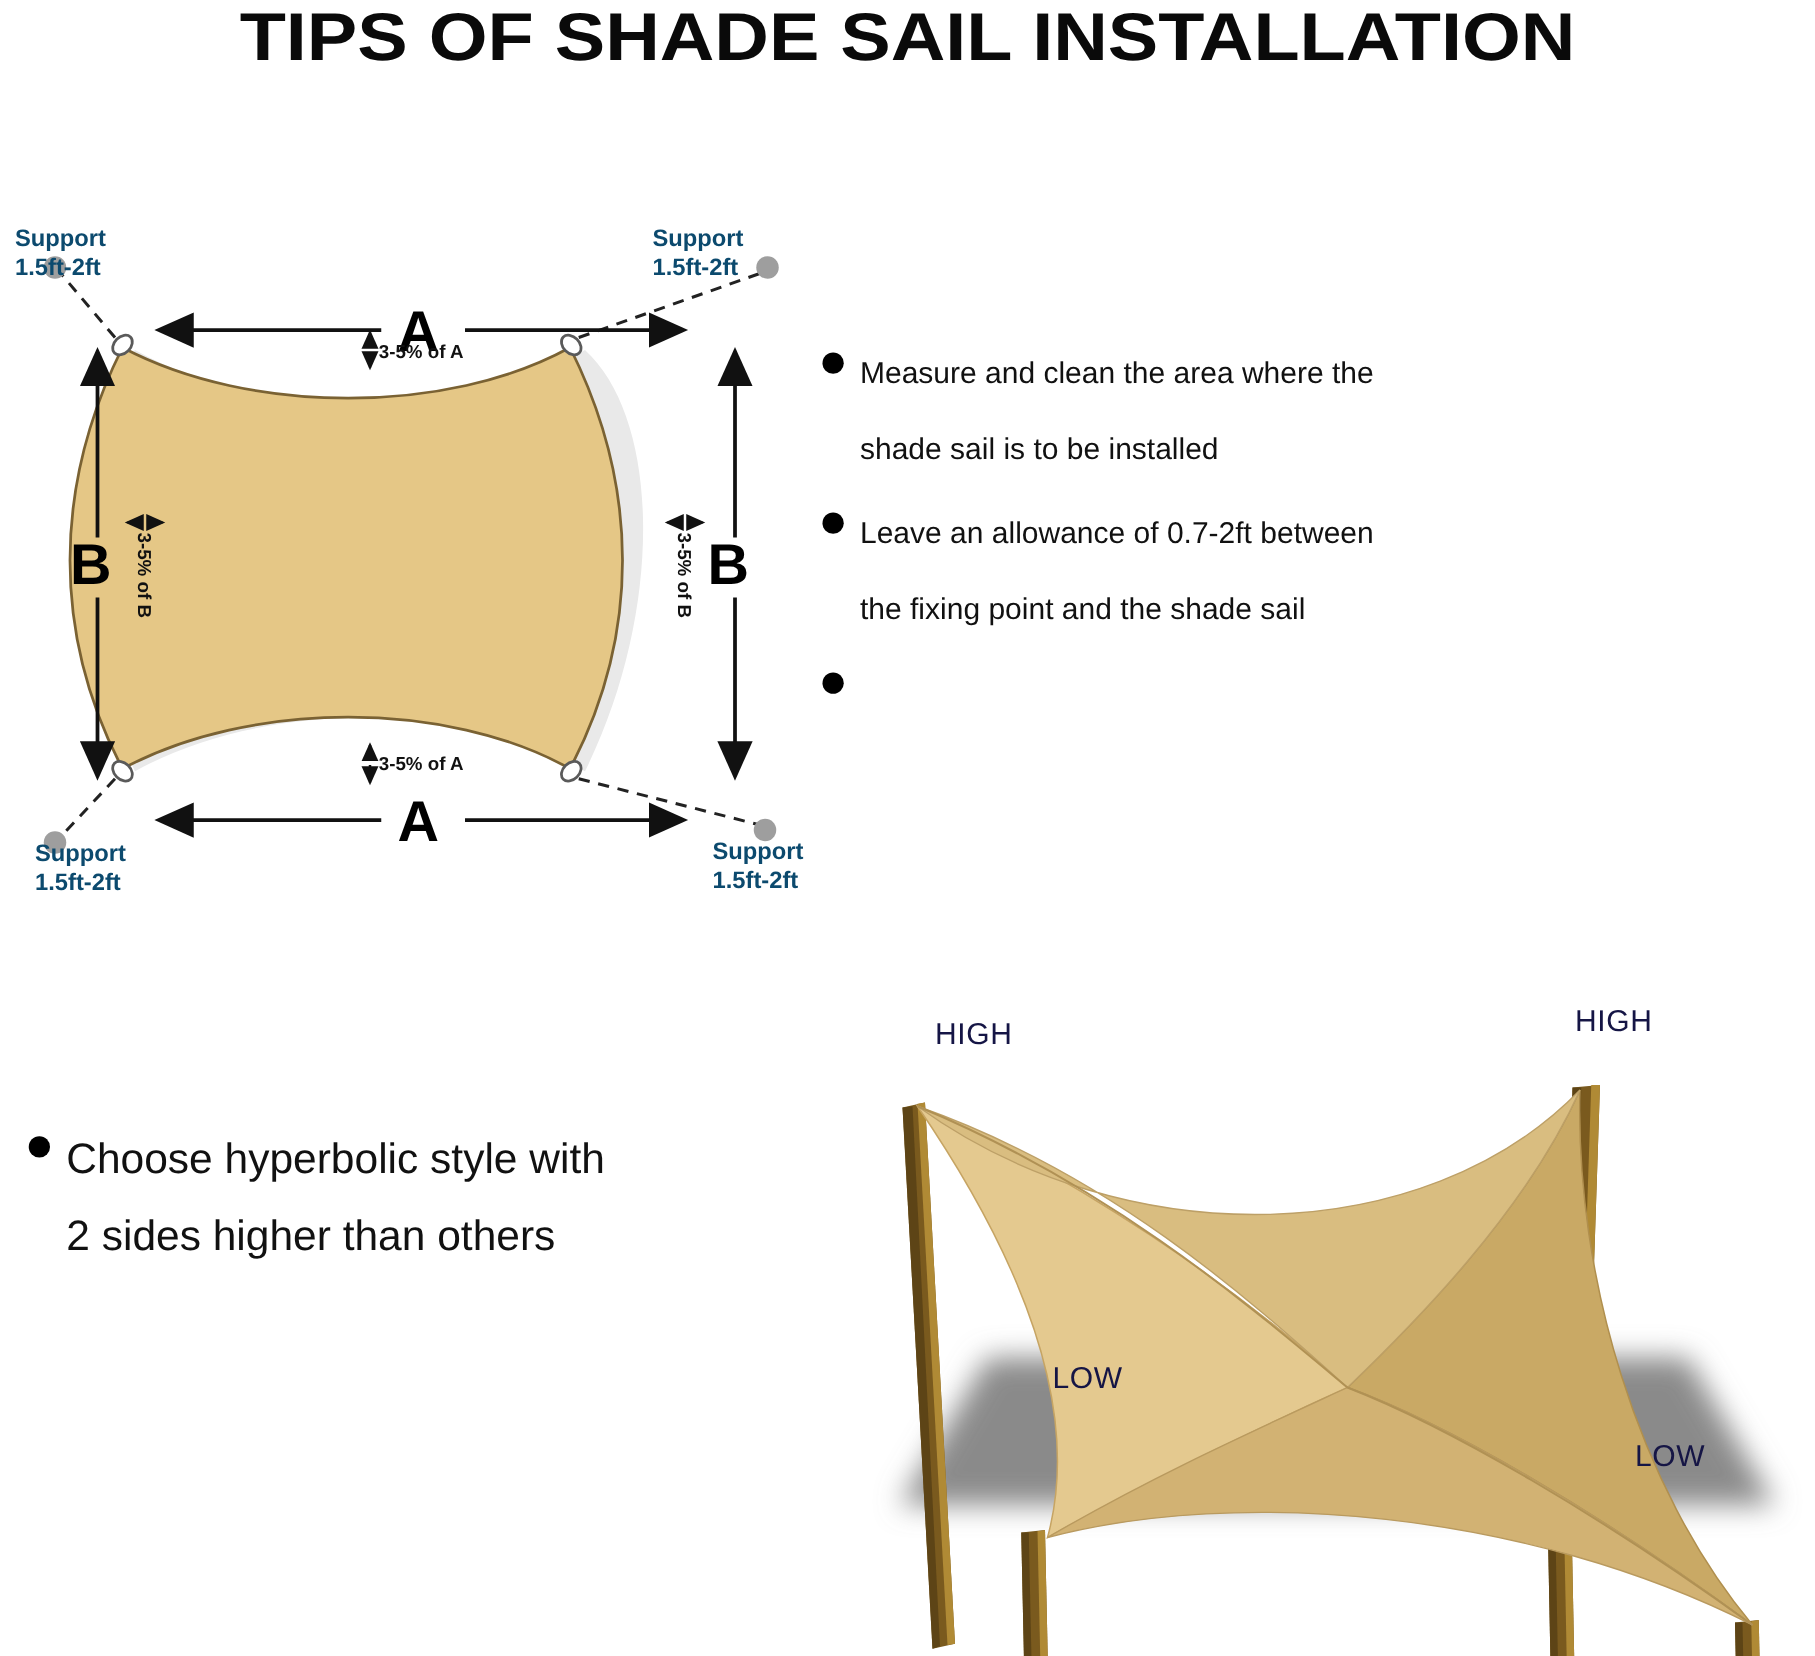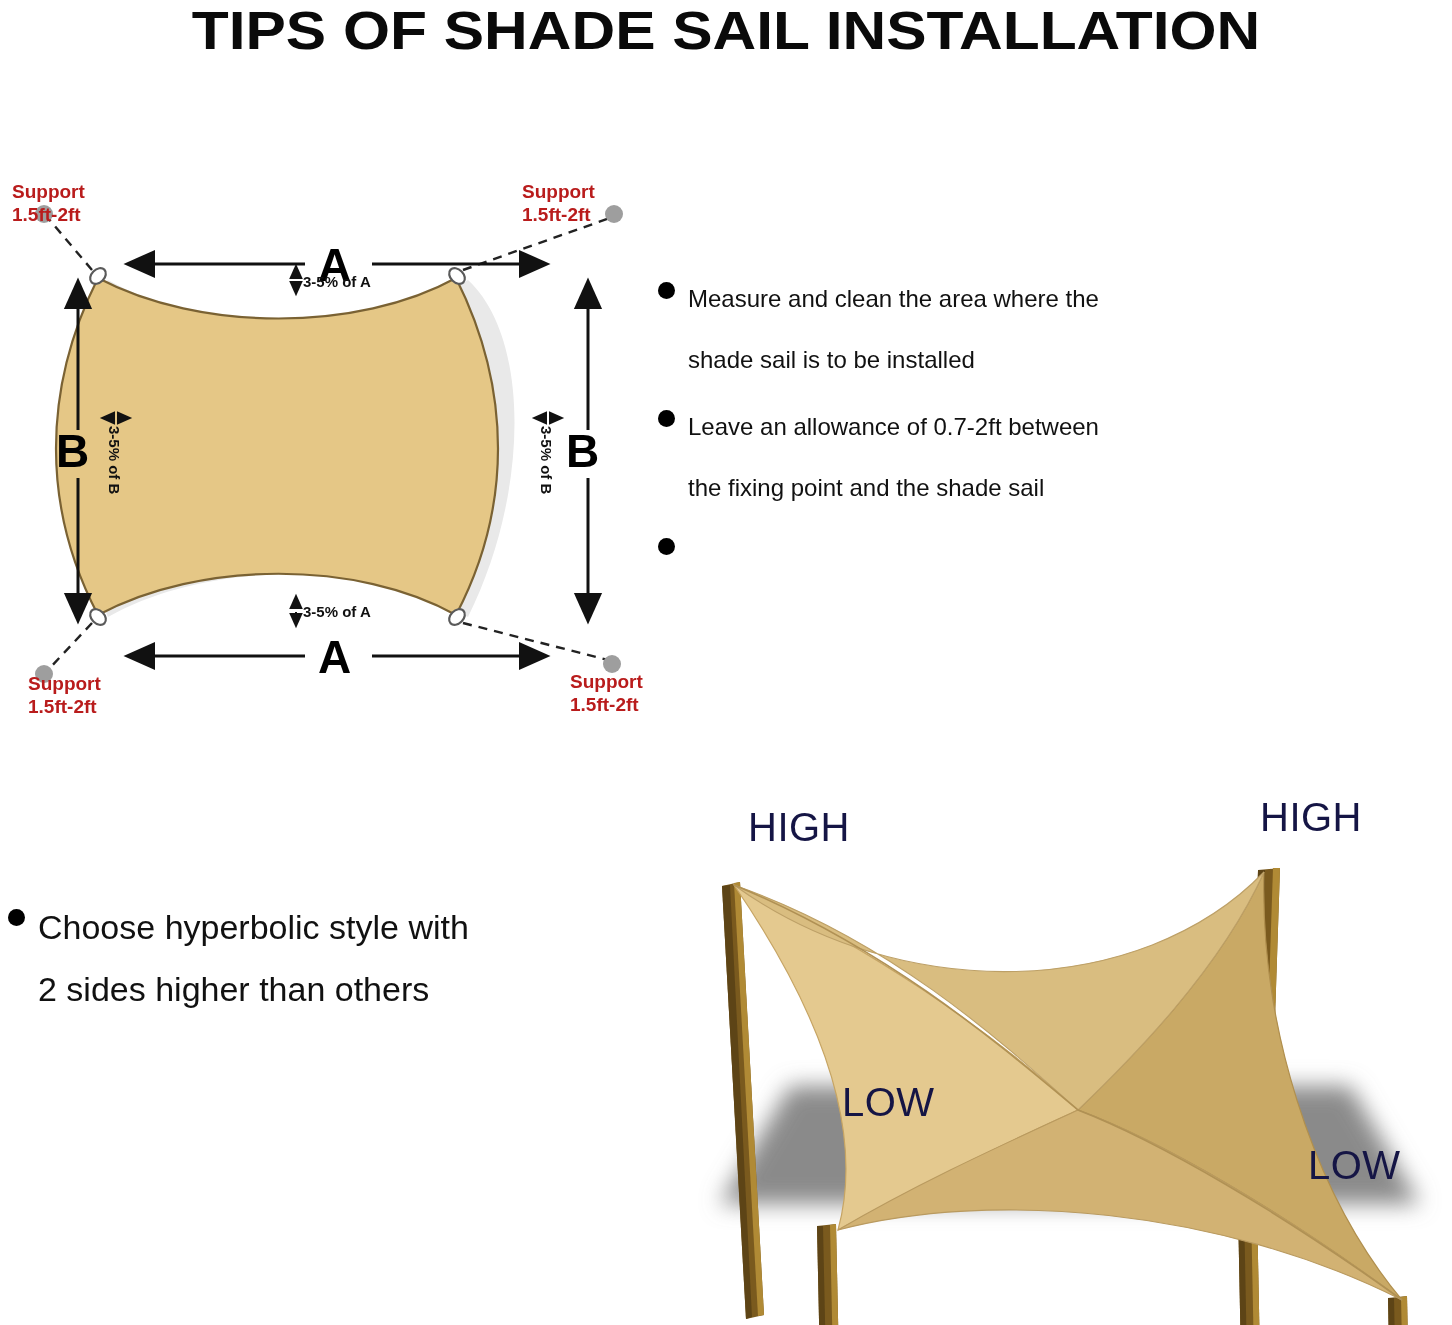--- a/index.html
+++ b/index.html
@@ -26,21 +26,21 @@
   
   #diagram-rect{position:absolute;left:0px;top:160px;width:680px;height:580px;}
   #diagram-rect svg{display:block;}
 
   .dim-letter{
     position:absolute;font-weight:bold;font-size:46px;line-height:46px;
     font-family:"Liberation Sans", sans-serif;color:#000;
   }
   .support-lbl{
     position:absolute;font-size:19px;line-height:23px;font-weight:600;
-    font-family:"Liberation Sans", sans-serif;color:#b91c1c;white-space:nowrap;
+    font-family:"Liberation Sans", sans-serif;color:#0c4a6e;white-space:nowrap;
   }
   .pct-lbl{
     position:absolute;font-size:15px;line-height:16px;font-weight:bold;
     font-family:"Liberation Sans", sans-serif;color:#111;white-space:nowrap;
   }
   .pct-lbl.rot{transform:rotate(90deg);transform-origin:left top;}
 
   
   .bullet-list{position:absolute;}
   .bullet-row{
@@ -56,30 +56,30 @@
     font-family:"Liberation Sans", sans-serif;
     color:#111;
     white-space:pre-line;
   }
 
   #bullets-right{left:658px;top:268px;width:800px;}
   #bullets-right .bullet-row{margin-bottom:6px;}
   #bullets-right .bullet-dot{margin-top:14px;}
   #bullets-right .bullet-text{font-size:24px;line-height:61px;}
 
-  #bullets-bottom{left:8px;top:896px;width:630px;}
+  #bullets-bottom{left:23px;top:896px;width:630px;}
   #bullets-bottom .bullet-row{margin-bottom:8px;}
   #bullets-bottom .bullet-dot{margin-top:13px;}
   #bullets-bottom .bullet-text{font-size:34px;line-height:62px;}
 
   
   #diagram-hyp{position:absolute;left:660px;top:790px;width:792px;height:535px;}
   #diagram-hyp svg{display:block;}
   .hl-lbl{
-    position:absolute;font-size:40px;line-height:31px;font-weight:normal;
+    position:absolute;font-size:24px;line-height:31px;font-weight:normal;
     font-family:"Liberation Sans", sans-serif;
     color:#151545;white-space:nowrap;letter-spacing:0.5px;
   }
 </style>
 </head>
 <body>
 
 <div id="title">TIPS OF SHADE SAIL INSTALLATION</div>
 
 <div id="diagram-rect">

